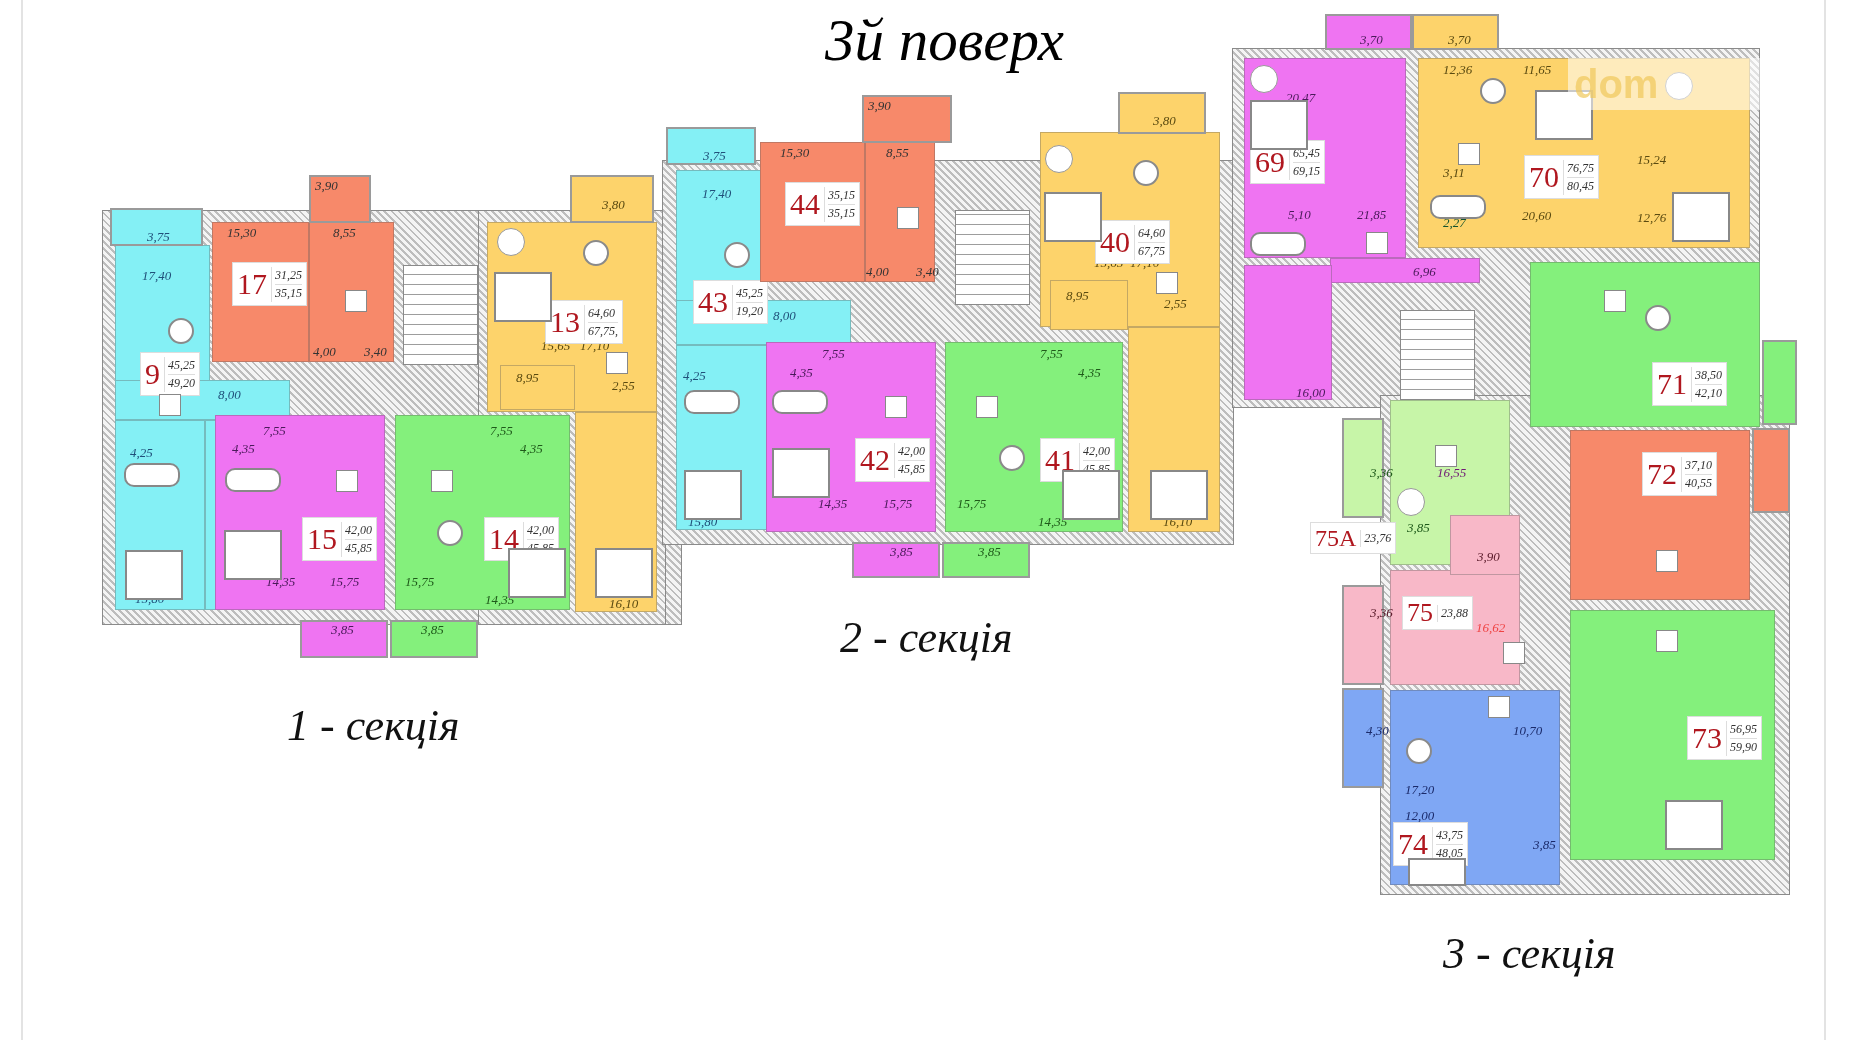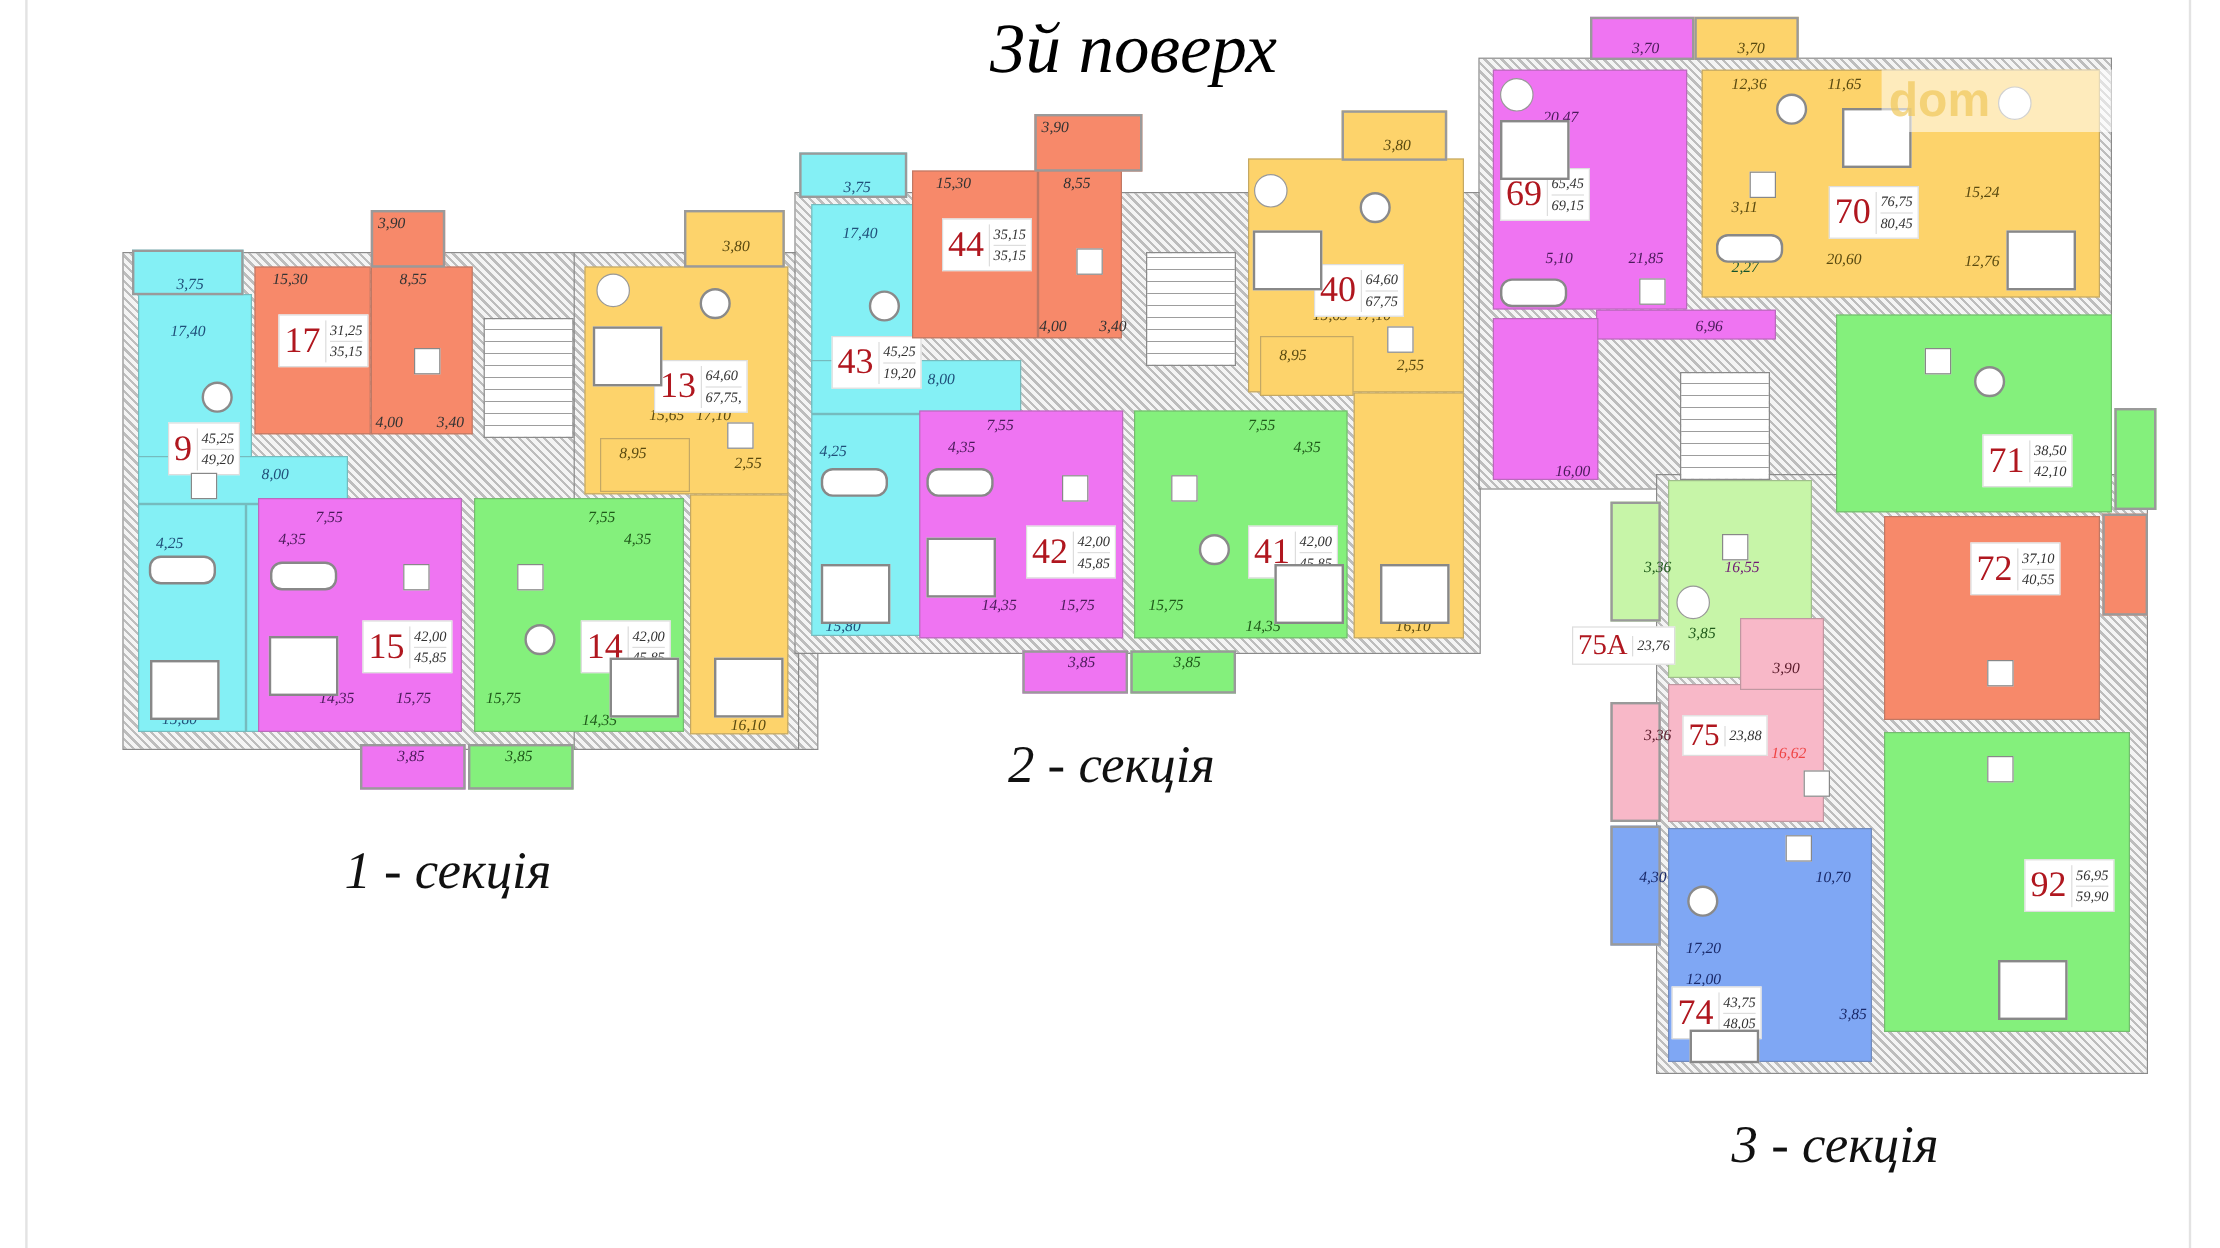--- a/index.html
+++ b/index.html
@@ -351,21 +351,21 @@
       <span>43,75</span>
       <span>48,05</span>
     </span>
 </div>
 <div class="icon table-round" style="left:1406px;top:738px"></div>
 <div class="icon plus" style="left:1488px;top:696px"></div>
 <div class="icon bed" style="left:1408px;top:858px;height:28px"></div>
 
 <div class="room" style="left:1570px;top:610px;width:205px;height:250px;background:#84f07c"></div>
 <div class="apt-tag" style="left:1687px;top:716px">
-  <span class="apt-num">92</span>
+  <span class="apt-num">73</span>
   <span class="apt-areas">
       <span>56,95</span>
       <span>59,90</span>
     </span>
 </div>
 <div class="icon bed" style="left:1665px;top:800px"></div>
 <div class="icon plus" style="left:1656px;top:630px"></div>
 
 <div class="watermark">dom</div>
 

